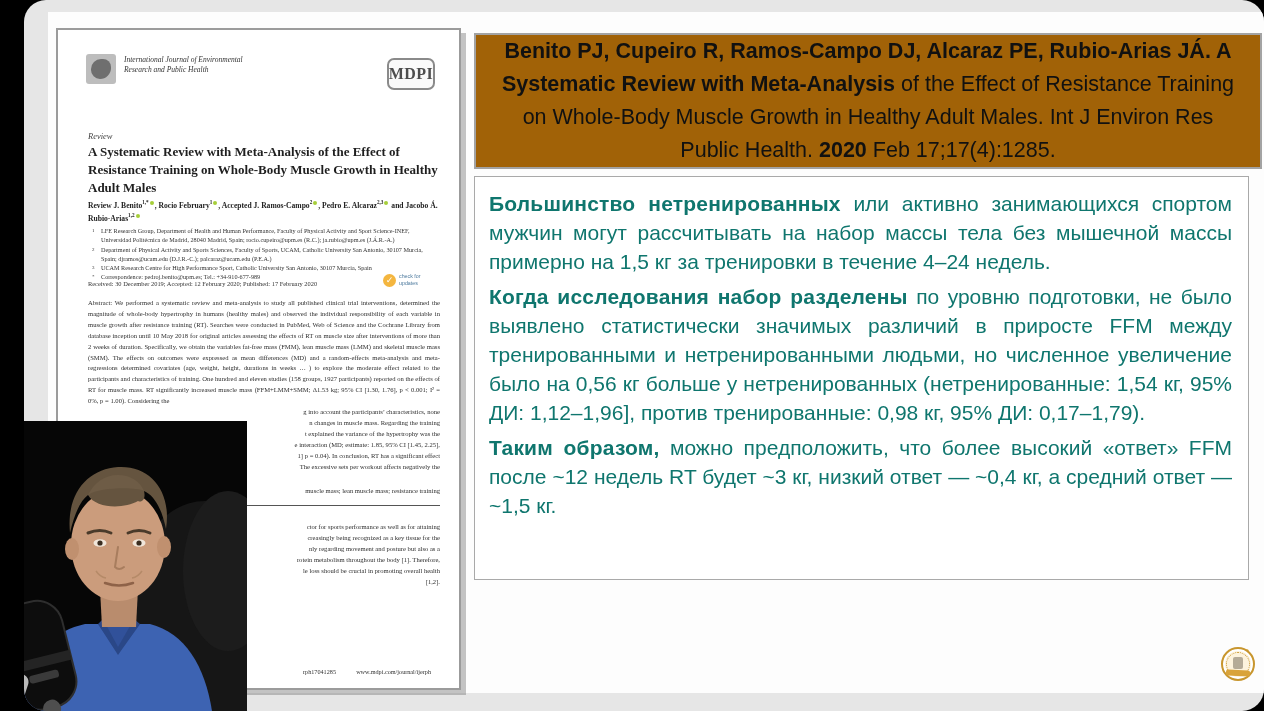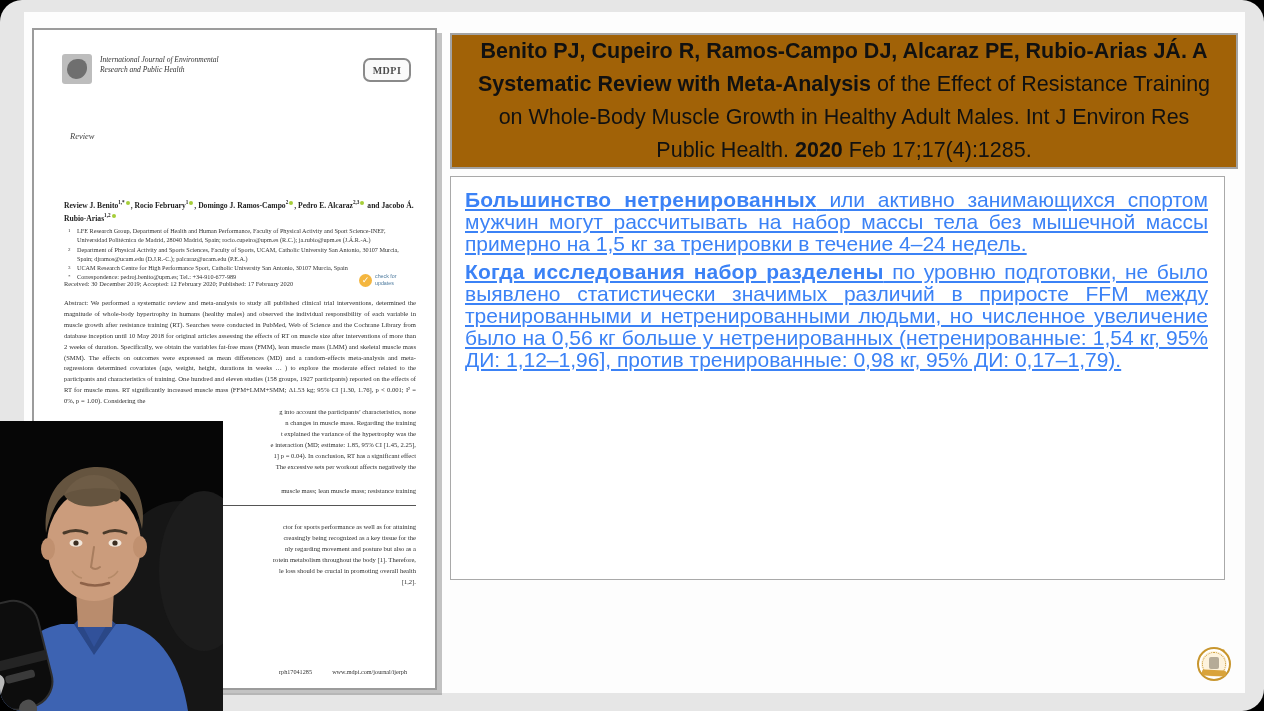--- a/index.html
+++ b/index.html
@@ -1,33 +1,33 @@
 <!DOCTYPE html>
 <html><head>
 <meta charset="utf-8">
 <style>
   * { margin:0; padding:0; box-sizing:border-box; }
   html,body { width:1264px; height:711px; background:#000; overflow:hidden;
               font-family:"Liberation Sans", sans-serif; }
-  .frame { position:absolute; inset:0; background:#e6e6e6; border-radius:22px; overflow:hidden; }
+  .frame { position:absolute; inset:0; background:#e6e6e6; border-radius:22px; overflow:hidden;margin-left:24px; }
   .slide { position:absolute; left:24px; top:12px; width:1221px; height:681px; background:#fdfdfd; }
 
   
   .paper { position:absolute; left:8px; top:16px; width:405px; height:662px;
            background:#fff; border:2px solid #9b9b9b; box-shadow:5px 5px 0 rgba(125,125,125,.45);
            font-family:"Liberation Serif", serif; color:#2b2b2b; }
   .jr-logo { position:absolute; left:28px; top:24px; width:30px; height:30px; background:#bdbdbd;
              border-radius:3px; overflow:hidden; }
   .jr-logo::after { content:""; position:absolute; inset:5px; background:#6f6f6f; border-radius:50% 40% 55% 45%; }
   .jr-name { position:absolute; left:66px; top:25px; width:120px; font-style:italic; font-size:7.5px;
              line-height:1.35; color:#333; }
-  .mdpi { position:absolute; right:24px; top:28px; width:48px; height:24px; border:2px solid #8a8a8a;
+  .mdpi { position:absolute; right:24px; top:28px; width:48px; height:32px; border:2px solid #8a8a8a;
           border-radius:7px; display:flex; align-items:center; justify-content:center;
-          font-weight:bold; font-size:10px; letter-spacing:.5px; color:#4e4e4e; background:#fafafa; }
-  .review { position:absolute; left:36px; top:101px; font-style:italic; font-size:8.5px; color:#444; }
+          font-weight:bold; font-size:16px; letter-spacing:.5px; color:#4e4e4e; background:#fafafa; }
+  .review { position:absolute; left:30px; top:101px; font-style:italic; font-size:8.5px; color:#444; }
   .title { position:absolute; left:30px; top:113px; width:350px; font-weight:bold; font-size:13px;
            line-height:1.4; color:#1f1f1f; }
   .authors { position:absolute; left:30px; top:168px; width:352px; font-weight:bold; font-size:7.6px;
              line-height:1.55; color:#222; }
   .authors sup { font-size:5.2px; }
   .orcid { display:inline-block; width:4px; height:4px; border-radius:50%; background:#a6ce39;
            margin:0 1px 3px 1px; }
   .affils { position:absolute; left:34px; top:196px; width:348px; font-size:6.2px; line-height:1.5;
             color:#333; }
   .affils .row { display:flex; }
@@ -49,22 +49,22 @@
   .pfoot .fr { position:absolute; right:0; }
 
   
   .citation-box { position:absolute; left:426px; top:21px; width:788px; height:136px;
                   border:2px solid #a3a3a3; background:#a16207; display:flex; align-items:center;
                   justify-content:center; padding:6px 20px; }
   .citation-text { font-size:21.5px; line-height:33px; text-align:center; color:#111; }
   .citation-text .b { font-weight:bold; }
   .summary-box { position:absolute; left:426px; top:164px; width:775px; height:404px;
                  border:1.5px solid #a9a9a9; background:#fff; padding:12px 16px 10px 14px; }
-  .summary-box p { font-size:21px; line-height:22px; text-align:justify; color:#3b82f6;
-                   margin-bottom:6px;text-decoration:underline; }
+  .summary-box p { font-size:21px; line-height:29px; text-align:justify; color:#0f766e;
+                   margin-bottom:6px; }
   .summary-box p b { letter-spacing:.2px; }
 
   
   .webcam { position:absolute; left:-24px; top:421px; width:247px; height:290px; background:#050505;
             z-index:5; }
 
   
   .seal { position:absolute; right:13px; bottom:9px; width:36px; height:40px; z-index:6; }
   .seal .ring { position:absolute; left:1px; top:3px; width:34px; height:34px; border-radius:50%;
                 background:#fdf3dd; border:2px solid #c8962e; box-shadow:inset 0 0 0 2px #fff; }
@@ -81,23 +81,24 @@
 <body>
 
 <div class="frame">
   <div class="slide">
 
     <div class="paper">
       <div class="jr-logo"></div>
       <div class="jr-name">International Journal of Environmental Research and Public Health</div>
       <div class="mdpi">MDPI</div>
       <div class="review">Review</div>
+      <div class="title">A Systematic Review with Meta-Analysis of the Effect of Resistance Training on Whole-Body Muscle Growth in Healthy Adult Males</div>
 
       <div class="authors">
-        <span>Review J. Benito</span><sup>1,*</sup><span class="orcid"></span><span>, Rocio February</span><sup>1</sup><span class="orcid"></span><span>, Domingo J. Ramos-Campo</span><sup>2</sup><span class="orcid"></span><span>, Pedro E. Alcaraz</span><sup>2,3</sup><span class="orcid"></span><span> and Jacobo Á. Rubio-Arias</span><sup>1,2</sup><span class="orcid"></span>
+        <span>Review J. Benito</span><sup>1,*</sup><span class="orcid"></span><span>, Rocio February</span><sup>1</sup><span class="orcid"></span><span>, Accepted J. Ramos-Campo</span><sup>2</sup><span class="orcid"></span><span>, Pedro E. Alcaraz</span><sup>2,3</sup><span class="orcid"></span><span> and Jacobo Á. Rubio-Arias</span><sup>1,2</sup><span class="orcid"></span>
       </div>
 
       <div class="affils">
         <div class="row">
             <span class="mk">1</span>
             <span>LFE Research Group, Department of Health and Human Performance, Faculty of Physical Activity and Sport Science-INEF, Universidad Politécnica de Madrid, 28040 Madrid, Spain; rocio.cupeiro@upm.es (R.C.); ja.rubio@upm.es (J.Á.R.-A.)</span>
           </div>
         <div class="row">
             <span class="mk">2</span>
             <span>Department of Physical Activity and Sports Sciences, Faculty of Sports, UCAM, Catholic University San Antonio, 30107 Murcia, Spain; djramos@ucam.edu (D.J.R.-C.); palcaraz@ucam.edu (P.E.A.)</span>
@@ -149,20 +150,21 @@
 
     <div class="citation-box">
       <div class="citation-text">
         <span class="b">Benito PJ, Cupeiro R, Ramos-Campo DJ, Alcaraz PE, Rubio-Arias JÁ. A Systematic Review with Meta-Analysis</span><span> of the Effect of Resistance Training on Whole-Body Muscle Growth in Healthy Adult Males. Int J Environ Res Public Health. </span><span class="b">2020</span><span> Feb 17;17(4):1285.</span>
       </div>
     </div>
 
     <div class="summary-box">
       <p><b>Большинство нетренированных</b><span> или активно занимающихся спортом мужчин могут рассчитывать на набор массы тела без мышечной массы примерно на 1,5 кг за тренировки в течение 4–24 недель.</span></p>
       <p><b>Когда исследования набор разделены</b><span> по уровню подготовки, не было выявлено статистически значимых различий в приросте FFM между тренированными и нетренированными людьми, но численное увеличение было на 0,56 кг больше у нетренированных (нетренированные: 1,54 кг, 95% ДИ: 1,12–1,96], против тренированные: 0,98 кг, 95% ДИ: 0,17–1,79).</span></p>
+      <p><b>Таким образом,</b><span> можно предположить, что более высокий «ответ» FFM после ~12 недель RT будет ~3 кг, низкий ответ — ~0,4 кг, а средний ответ — ~1,5 кг.</span></p>
     </div>
 
     <div class="seal">
       <div class="ribbon-t"></div>
       <div class="ring"></div>
       <div class="glyph"></div>
       <div class="ribbon-b"></div>
     </div>
   </div>
 

